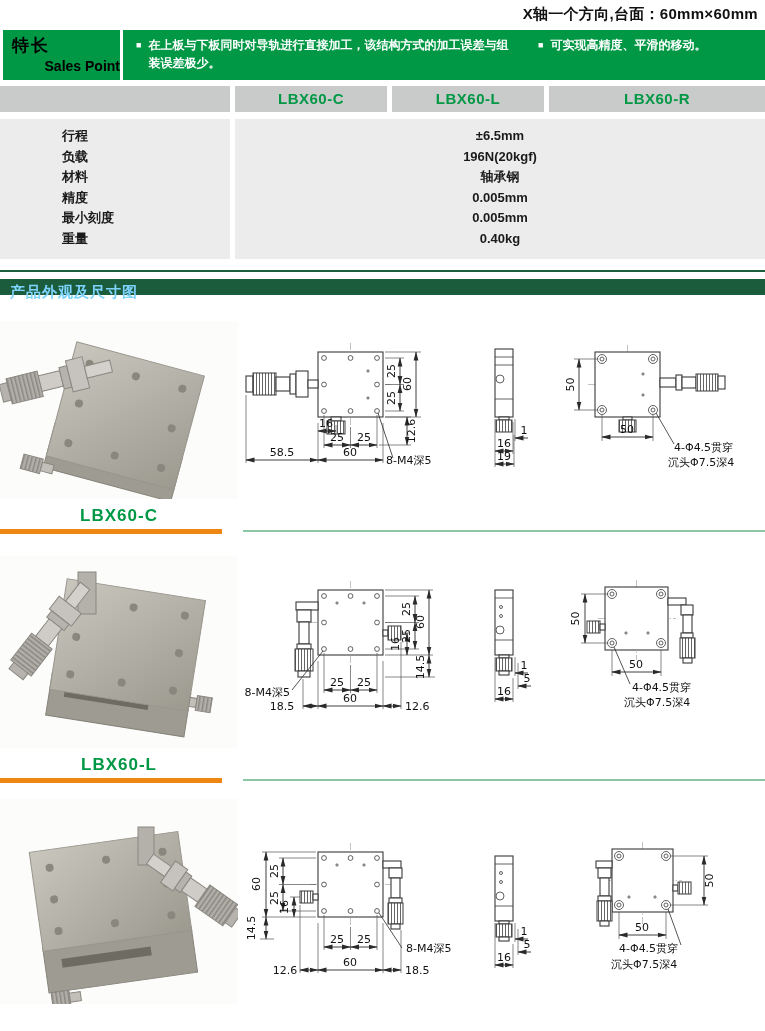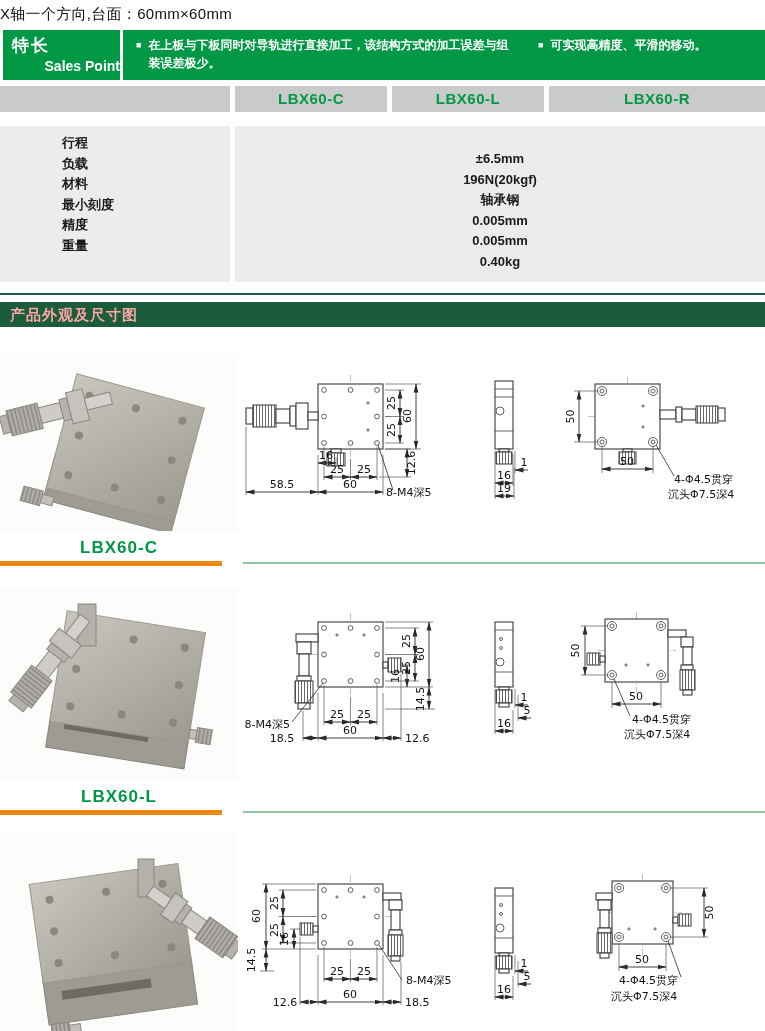--- a/index.html
+++ b/index.html
@@ -1,42 +1,42 @@
 <!DOCTYPE html>
 <html><head>
 <meta charset="utf-8">
 <style>
   html,body{margin:0;padding:0;background:#fff;}
   .page{width:765px;height:1031px;background:#fff;position:relative;overflow:hidden;
         font-family:"Liberation Sans","DejaVu Sans",sans-serif;}
   
-  .top-note{text-align:left;padding:5px 7px 6px 0;font-size:15px;font-weight:normal;color:#111;letter-spacing:.3px;}
+  .top-note{text-align:right;padding:5px 7px 6px 0;font-size:15px;font-weight:bold;color:#111;letter-spacing:.3px;}
   
   .sales{display:flex;margin-left:3px;height:50px;}
-  .sales-title{width:117px;background:#009845;color:#ffffff;padding:4px 0 12px 9px;box-sizing:border-box;}
+  .sales-title{width:117px;background:#009845;color:#000000;padding:4px 0 12px 9px;box-sizing:border-box;}
   .sales-title .cn{font-size:17px;font-weight:bold;letter-spacing:2px;}
   .sales-title .en{font-size:14px;font-weight:bold;margin-top:1px;text-align:right;}
   .sales-body{flex:1;background:#009845;margin-left:3px;color:#fff;display:flex;
               padding:6px 6px 0 13px;box-sizing:border-box;}
   .bullet{font-size:12px;font-weight:bold;line-height:1.5;display:flex;}
   .bullet .sq{font-size:9px;margin:3px 7px 0 0;}
   .b1{width:382px;}
   .b2{flex:1;margin-left:20px;}
   
   .spec{margin-top:6px;}
   .spec-head{display:grid;grid-template-columns:230px 152px 152px 1fr;column-gap:5px;height:26px;}
   .spec-head .cell{background:#c9caca;}
   .spec-head .model{color:#009845;font-weight:bold;font-size:15px;text-align:center;line-height:26px;letter-spacing:.5px;}
-  .spec-body{display:grid;grid-template-columns:230px 1fr;column-gap:5px;margin-top:14px;}
+  .spec-body{display:grid;grid-template-columns:230px 1fr;column-gap:5px;margin-top:7px;}
   .spec-body .labels{background:#ececec;padding:7px 0 9px 62px;box-sizing:border-box;}
-  .spec-body .values{background:#ececec;padding:23px 0 9px 0;text-align:center;}
+  .spec-body .values{background:#ececec;padding:7px 0 9px 0;text-align:center;}
   .srow{font-size:13px;font-weight:bold;color:#1a1a1a;line-height:20.6px;white-space:nowrap;}
   
   .rule{height:2px;background:#1a5c3c;margin-top:11px;}
-  .banner{height:25px;background:#1a5c3c;color:#fca5a5;font-size:15px;font-weight:bold;
+  .banner{height:16px;background:#1a5c3c;color:#7dd3fc;font-size:15px;font-weight:bold;
           line-height:25px;padding-left:10px;margin-top:7px;letter-spacing:1px;}
   
   .section{display:flex;}
   .sec-c{margin-top:26px;}
   .sec-l{margin-top:20px;}
   .sec-r{margin-top:14px;}
   .photo-col{width:238px;}
   .model-label{text-align:center;color:#009845;font-weight:bold;font-size:17px;letter-spacing:1px;margin-top:3px;}
   .draw-col{flex:1;}
   .divider{position:relative;height:7px;margin-top:3px;}
@@ -81,22 +81,22 @@
       <div class="cell"></div>
       <div class="cell model">LBX60-C</div>
       <div class="cell model">LBX60-L</div>
       <div class="cell model">LBX60-R</div>
     </div>
     <div class="spec-body">
       <div class="labels">
         <div class="srow">行程</div>
         <div class="srow">负载</div>
         <div class="srow">材料</div>
+        <div class="srow">精度</div>
         <div class="srow">最小刻度</div>
-        <div class="srow">精度</div>
         <div class="srow">重量</div>
       </div>
       <div class="values">
         <div class="srow">±6.5mm</div>
         <div class="srow">196N(20kgf)</div>
         <div class="srow">轴承钢</div>
         <div class="srow">0.005mm</div>
         <div class="srow">0.005mm</div>
         <div class="srow">0.40kg</div>
       </div>

